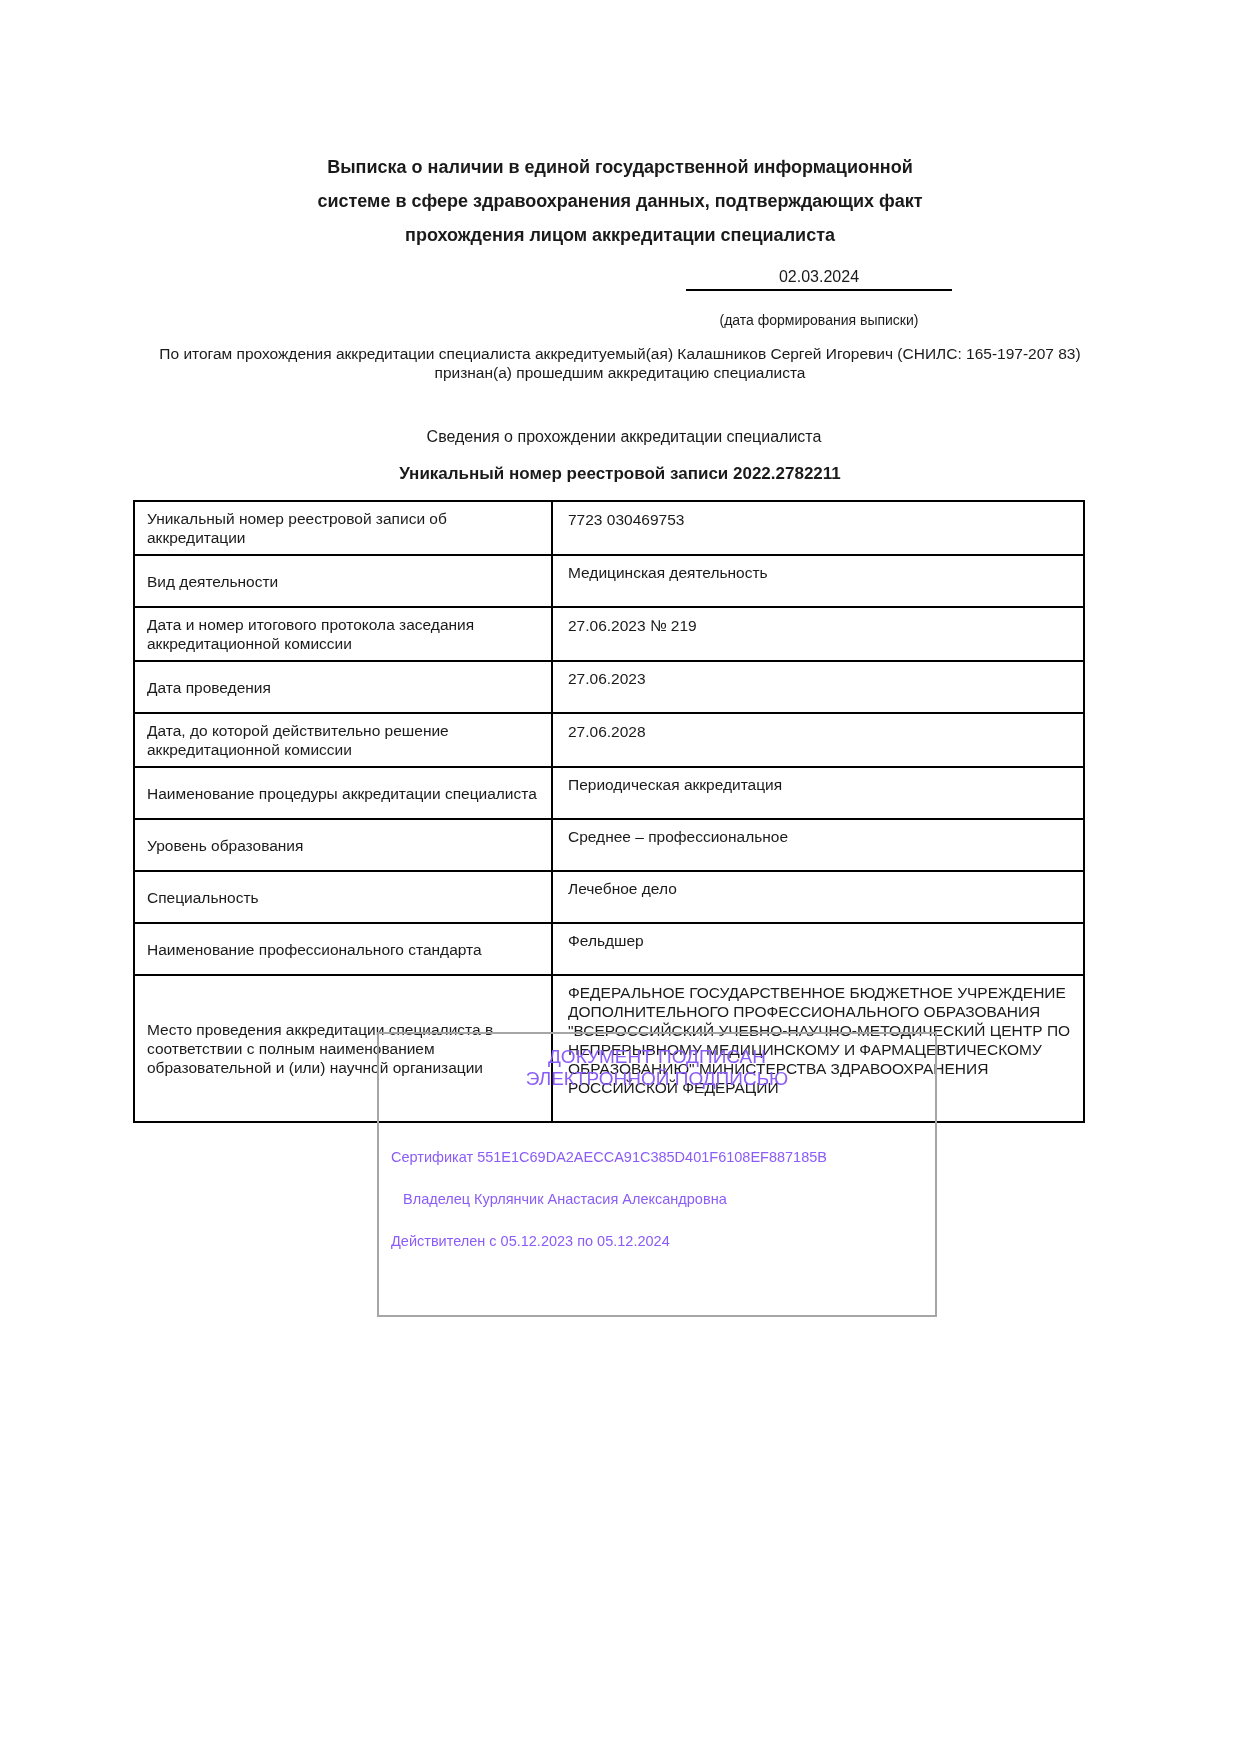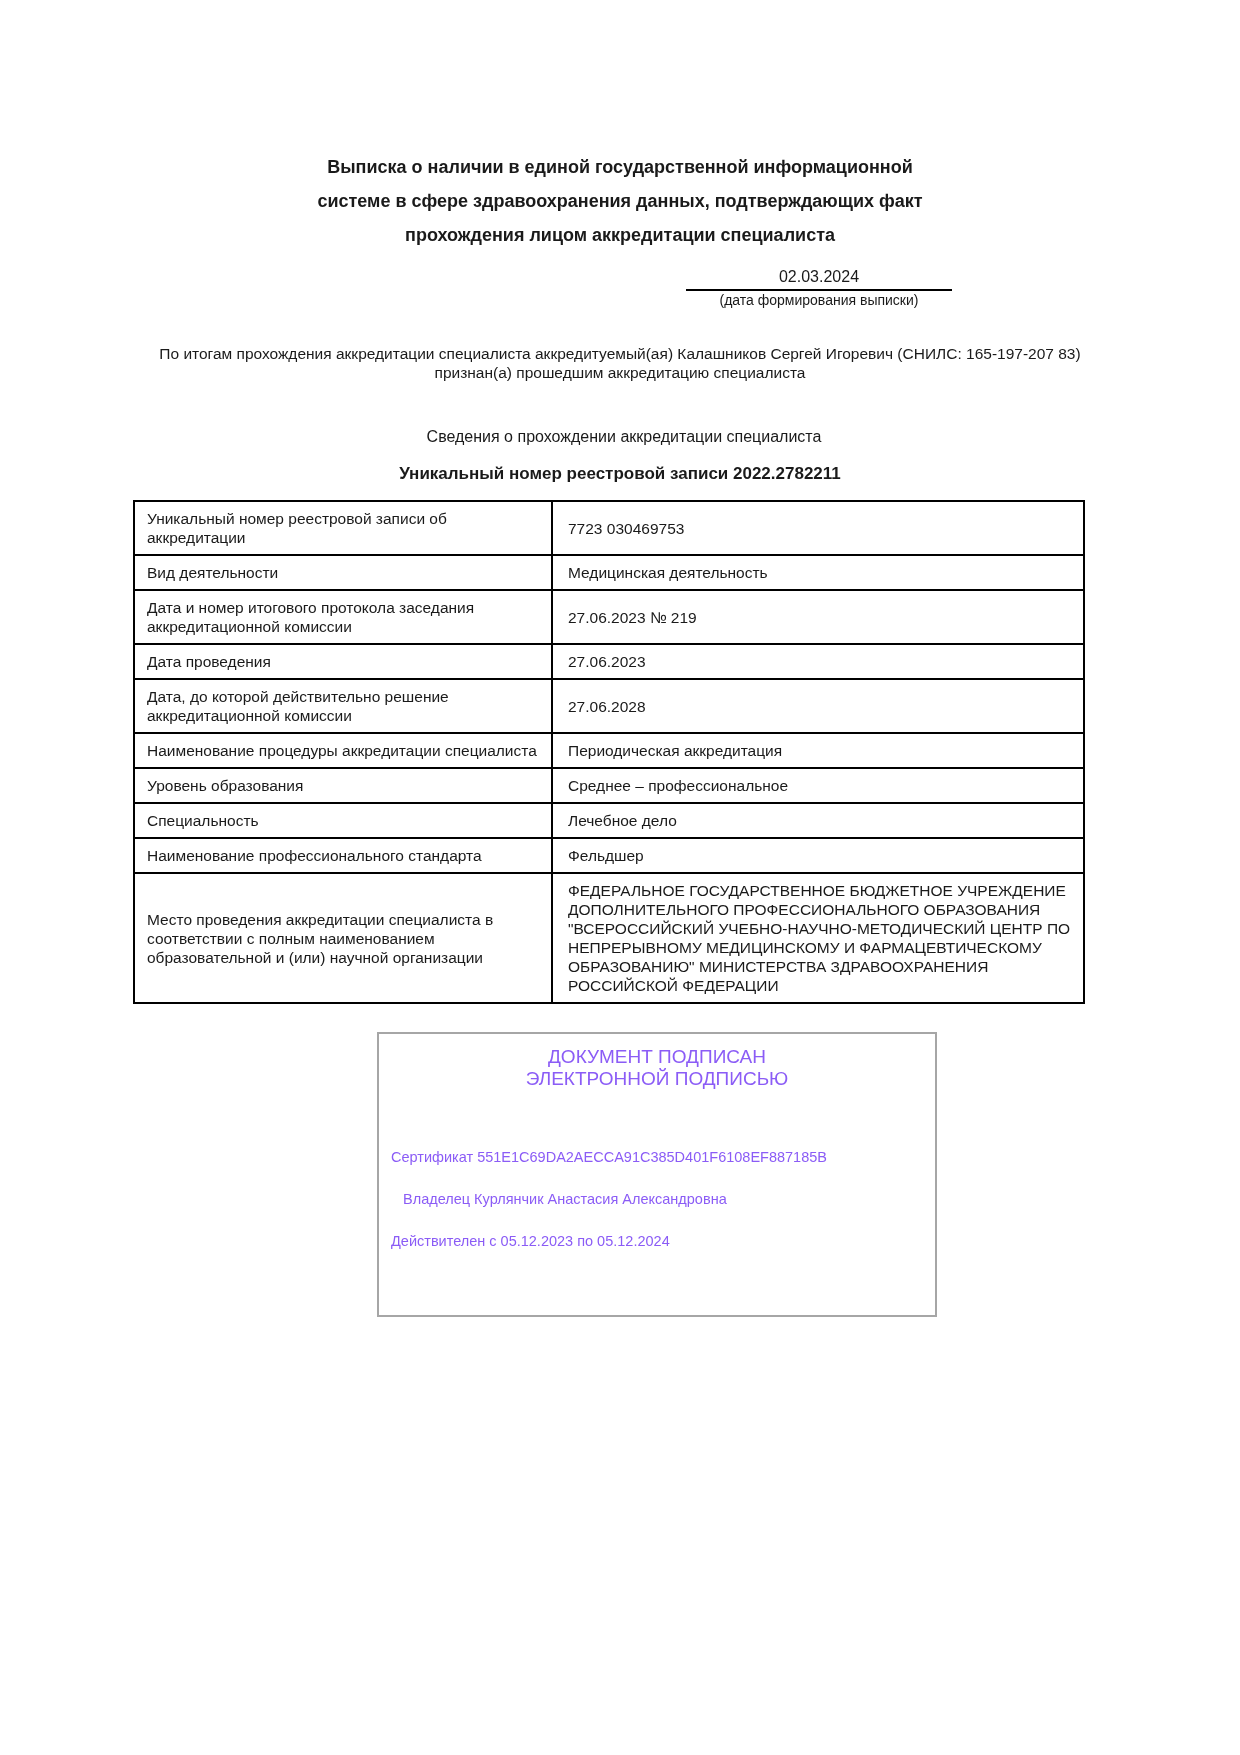--- a/index.html
+++ b/index.html
@@ -31,20 +31,21 @@
     text-align: center;
   }
   .date-value {
     font-size: 16px;
     padding-bottom: 3px;
     border-bottom: 2px solid #000000;
   }
   .date-caption {
     font-size: 14px;
     padding-top: 1px;
+    margin-top: 20px;
   }
   .intro {
     position: absolute;
     top: 344px;
     left: 0;
     width: 100%;
     text-align: center;
     font-size: 15.5px;
     line-height: 19px;
   }
@@ -77,21 +78,21 @@
     border: 2px solid #000000;
     font-size: 15.5px;
     line-height: 19px;
     vertical-align: middle;
   }
   td.cell-label {
     width: 394px;
     padding: 7px 10px 7px 12px;
   }
   td.cell-value {
-    padding: 7px 10px 7px 15px;
+    padding: 7px 10px 24px 15px;
   }
   .signature-box {
     position: absolute;
     top: 1032px;
     left: 377px;
     width: 560px;
     height: 285px;
     box-sizing: border-box;
     border: 2px solid #a6a6a6;
     color: #8b5cf6;

